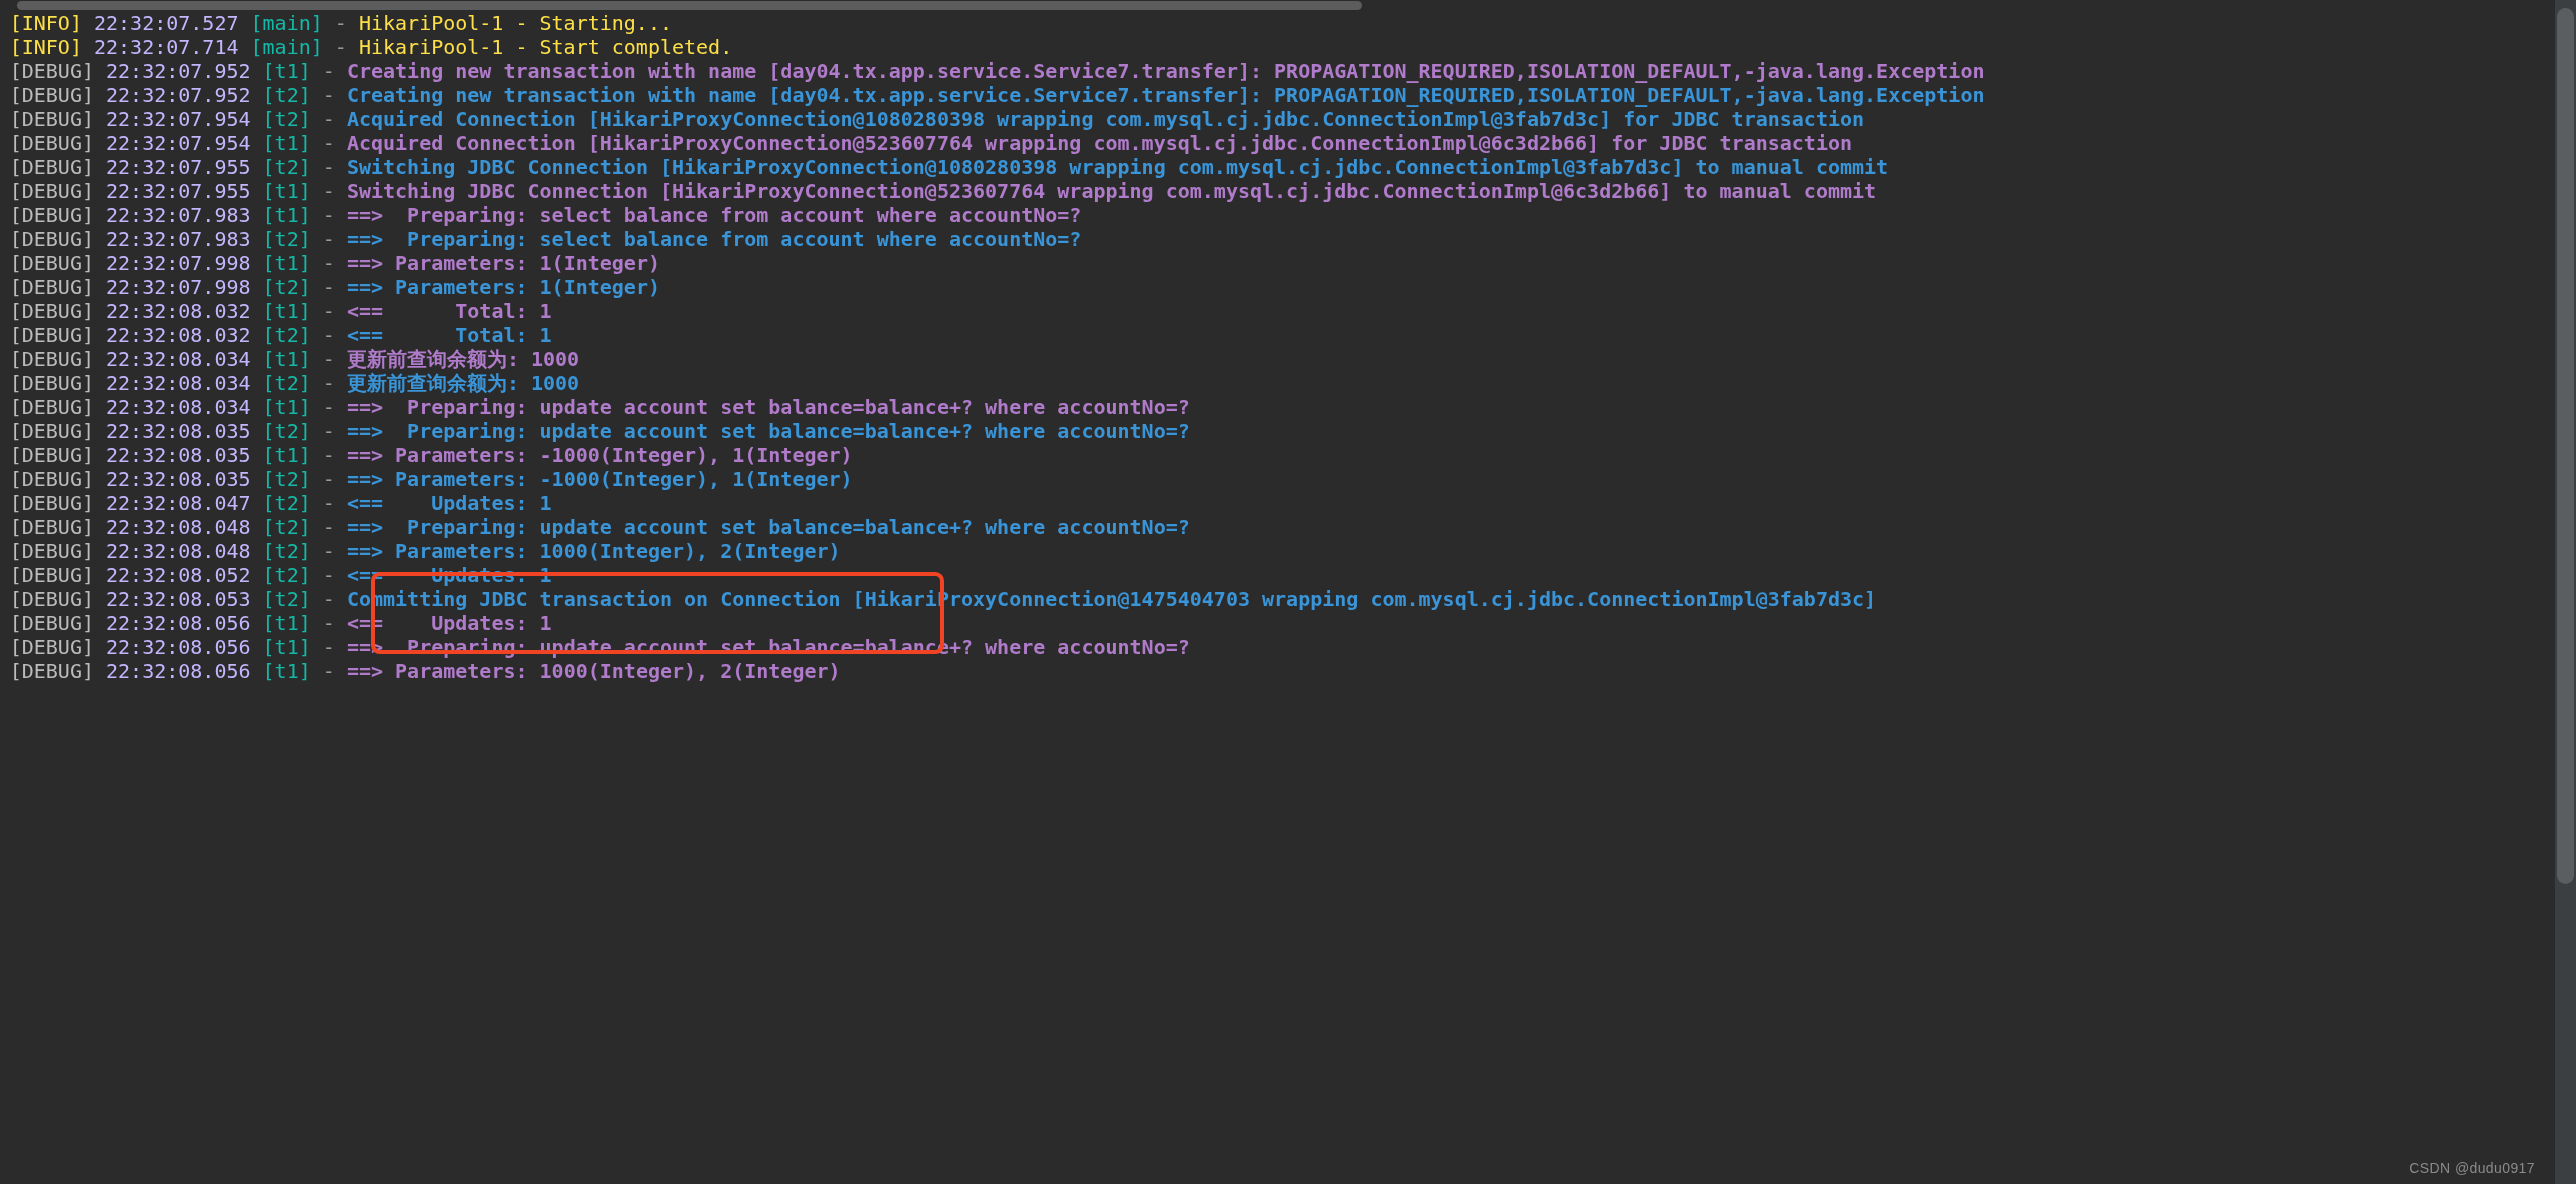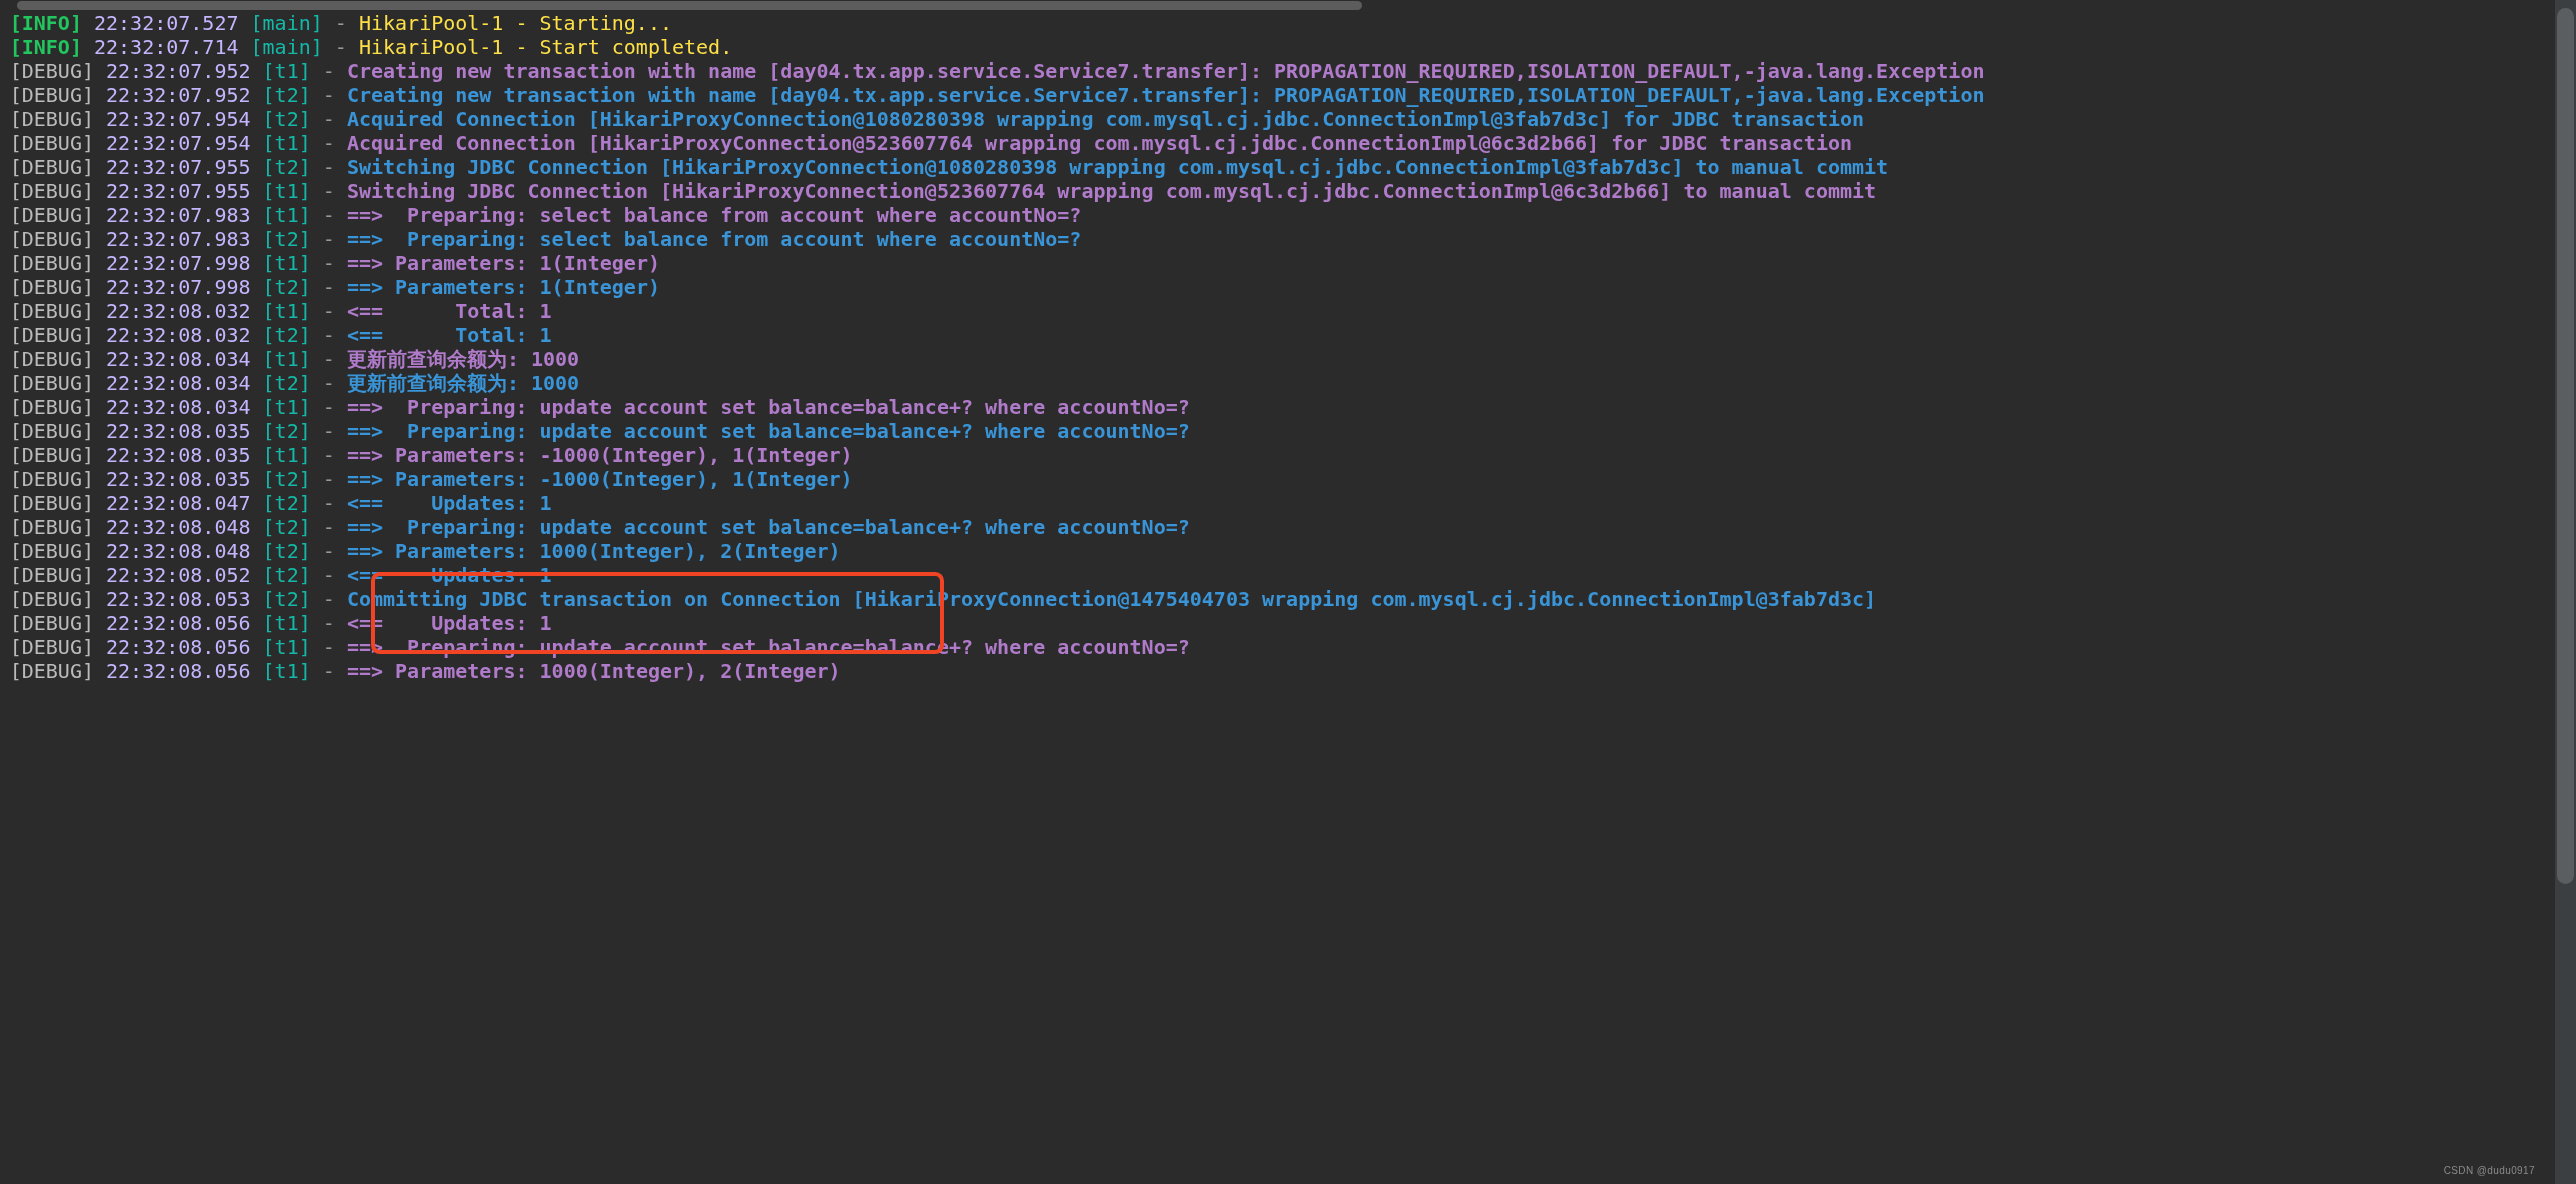--- a/index.html
+++ b/index.html
@@ -76,21 +76,21 @@
   .log-line {
     height: 24px;
     line-height: 24px;
     white-space: pre;
     font-size: 20px;
     letter-spacing: 0px;
     padding-left: 9.7px;
     font-family: "DejaVu Sans Mono", "Liberation Mono", monospace;
   }
 
-  .lvl-info   { color: #22c55e; font-weight: bold; }
+  .lvl-info   { color: #fde047; }
   .lvl-debug  { color: #bbbbbb; }
   .ts         { color: #c4b5fd; }
   .thread     { color: #14b8a6; }
   .dash       { color: #999999; }
 
   .msg        { font-weight: bold; text-align: right; }
   .msg-info   { color: #fde047; font-weight: normal; }
   .msg-t1     { color: #b07bca; }
   .msg-t2     { color: #3a95d8; }
 
@@ -103,21 +103,21 @@
     pointer-events: none;
     background: transparent;
   }
 
   
   .watermark {
     position: absolute;
     right: 41px;
     bottom: 7.7px;
     color: #8a8a8a;
-    font-size: 10px;
+    font-size: 14px;
     font-family: "Liberation Sans", sans-serif;
     letter-spacing: 0.4px;
     text-align: center;
   }
 </style>
 </head>
 <body>
 
 <div id="console-root">
 

